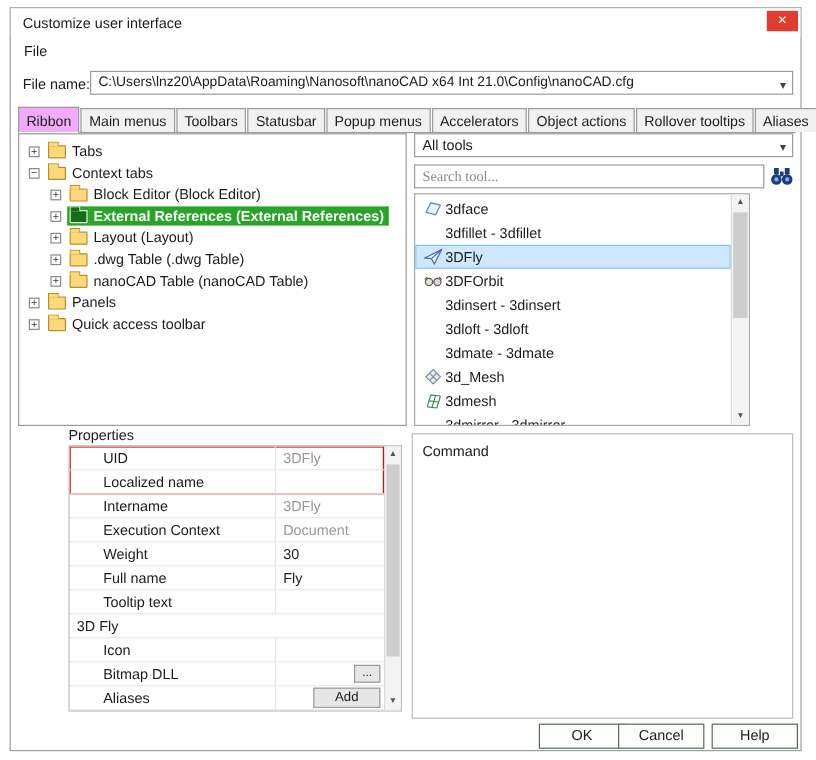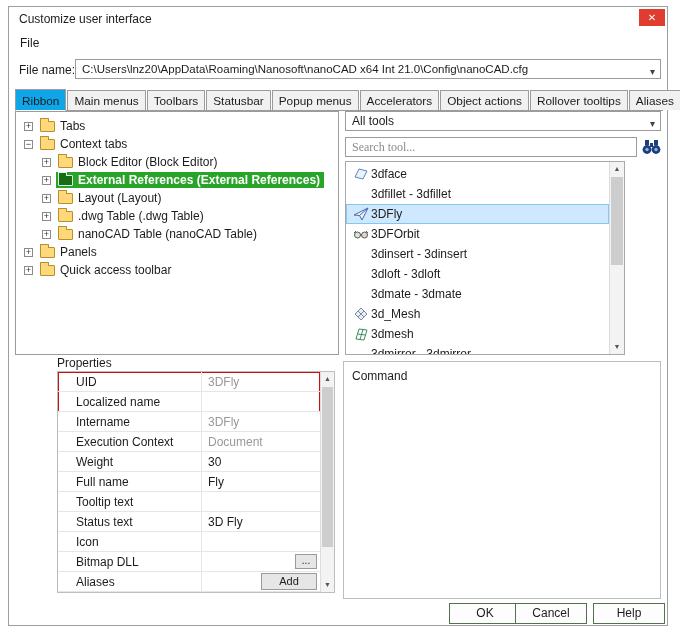--- a/index.html
+++ b/index.html
@@ -17,21 +17,21 @@
   .menu-item { display:inline-block; padding:3px 9px; cursor:default; }
 
   
   .fn-label { position:absolute; left:10px; top:56px; }
   .fn-combo { position:absolute; left:66px; top:52px; width:586px; height:20px; border:1px solid #9b9b9b; background:#fff; line-height:18px; padding:0 18px 0 6px; font-size:11.5px; white-space:nowrap; overflow:hidden; }
   .combo-caret { position:absolute; right:5px; top:3px; font-size:10px; color:#444; }
 
   
   .tabstrip { position:absolute; left:6px; top:82px; width:648px; height:22px; display:flex; align-items:flex-end; border-bottom:1px solid #9b9b9b; }
   .tab { flex:none; padding:3px 6px; height:20px; background:#f1f1f1; border:1px solid #9b9b9b; border-bottom:none; margin-right:1px; font-size:11.8px; white-space:nowrap; cursor:pointer; }
-  .tab.active { background:#0ea5e9; height:22px; margin-bottom:-1px; border-bottom:1px solid #fff; padding-top:4px; }
+  .tab.active { background:#f0abfc; height:22px; margin-bottom:-1px; border-bottom:1px solid #fff; padding-top:4px; }
 
   
   .tree-panel { position:absolute; left:6px; top:104px; width:324px; height:244px; border:1px solid #9b9b9b; background:#fff; overflow:hidden; padding-top:5px; }
   .tree-row { height:18px; display:flex; align-items:center; cursor:default; }
   .tree-row.lvl0 { padding-left:8px; }
   .tree-row.lvl1 { padding-left:26px; }
   .exp { width:9px; height:9px; flex:none; border:1px solid #8a8a8a; background:#fff; color:#333; font-size:9px; line-height:7px; text-align:center; margin-right:5px; cursor:pointer; }
   .folder { position:relative; width:15px; height:11px; flex:none; background:#ffd87a; border:1px solid #b98f2e; border-radius:1px; margin-right:5px; }
   .folder::before { content:""; position:absolute; left:-1px; top:-4px; width:7px; height:3px; background:#ffd87a; border:1px solid #b98f2e; border-bottom:none; border-radius:1px 1px 0 0; }
   .tree-content { display:flex; align-items:center; padding:1px 4px 1px 2px; white-space:nowrap; }
@@ -58,21 +58,21 @@
   .sb-btn { position:absolute; left:0; width:14px; height:14px; font-size:7px; color:#555; text-align:center; line-height:14px; cursor:pointer; }
   .sb-up { top:0; }
   .sb-down { bottom:0; }
   .sb-thumb { position:absolute; left:1px; width:12px; background:#cdcdcd; cursor:pointer; }
 
   
   .props-title { position:absolute; left:48px; top:349px; }
   .props-grid { position:absolute; left:48px; top:364px; width:278px; height:222px; border:1px solid #bdbdbd; background:#fff; overflow:hidden; }
   .prows { position:absolute; left:0; top:0; right:14px; }
   .prow { height:20px; display:flex; border-bottom:1px solid #e6e6e6; position:relative; }
-  .pname { width:144px; flex:none; border-right:1px solid #e6e6e6; padding:3px 4px 0 18px; white-space:nowrap; overflow:hidden; }
+  .pname { width:172px; flex:none; border-right:1px solid #e6e6e6; padding:3px 4px 0 28px; white-space:nowrap; overflow:hidden; }
   .pval { flex:1; padding:3px 4px 0 6px; white-space:nowrap; overflow:hidden; }
   .muted { color:#999; }
   .red-group { outline:1px solid #d01010; outline-offset:-1px; }
   .dots-btn { position:absolute; right:3px; top:2px; width:22px; height:15px; background:#e6e6e6; border:1px solid #9a9a9a; font-size:10px; line-height:12px; text-align:center; cursor:pointer; }
   .add-btn { position:absolute; right:3px; top:1px; width:56px; height:17px; background:#e6e6e6; border:1px solid #9a9a9a; font-size:11px; text-align:center; line-height:15px; cursor:pointer; }
   .props-scroll { position:absolute; right:0; top:0; bottom:0; width:14px; background:#f3f3f3; border-left:1px solid #dcdcdc; }
 
   
   .command-panel { position:absolute; left:334px; top:354px; width:318px; height:238px; border:1px solid #bdbdbd; background:#fff; padding:7px 8px; }
 
@@ -299,21 +299,20 @@
       </div>
       <div class="prow">
         <div class="pname">Full name</div>
         <div class="pval">Fly</div>
       </div>
       <div class="prow">
         <div class="pname">Tooltip text</div>
         <div class="pval"></div>
       </div>
       <div class="prow">
-        <div class="pname">Status text</div>
         <div class="pval">3D Fly</div>
       </div>
       <div class="prow">
         <div class="pname">Icon</div>
         <div class="pval"></div>
       </div>
       <div class="prow">
         <div class="pname">Bitmap DLL</div>
         <div class="pval"></div>
         <div class="dots-btn">...</div>

